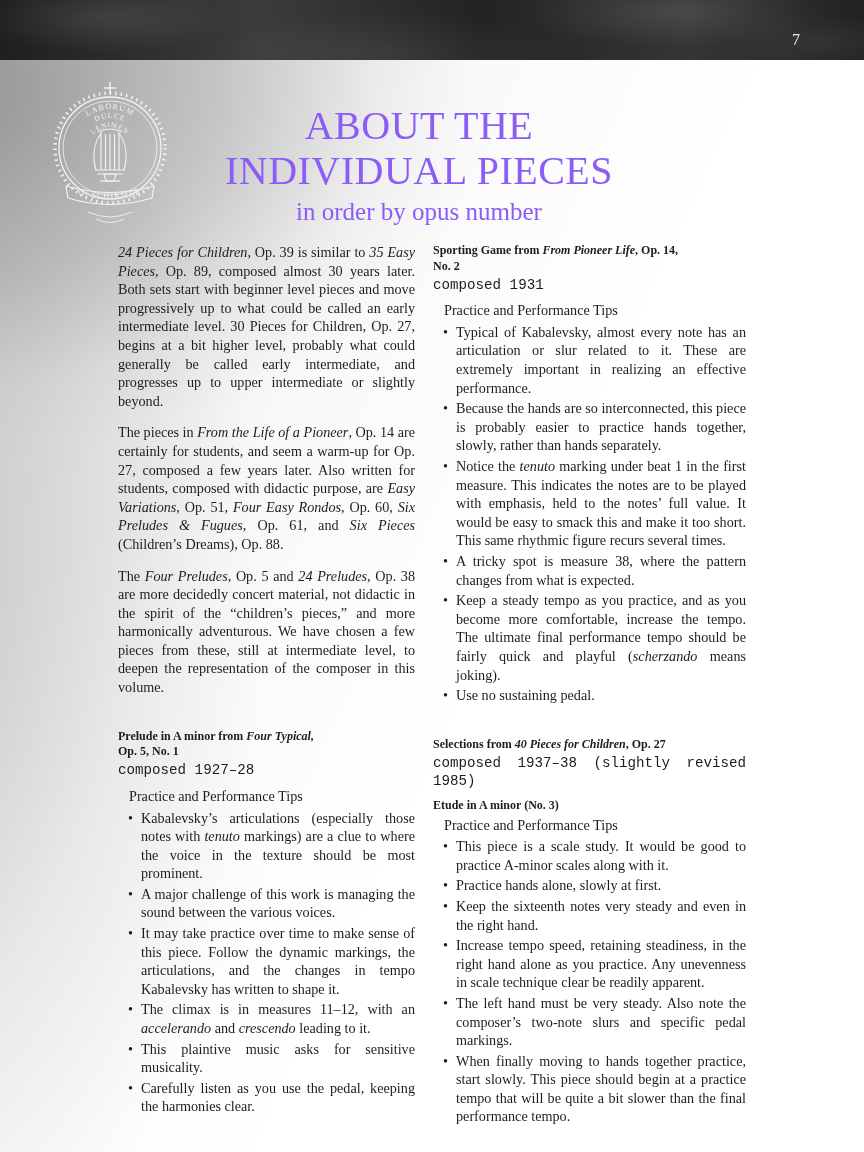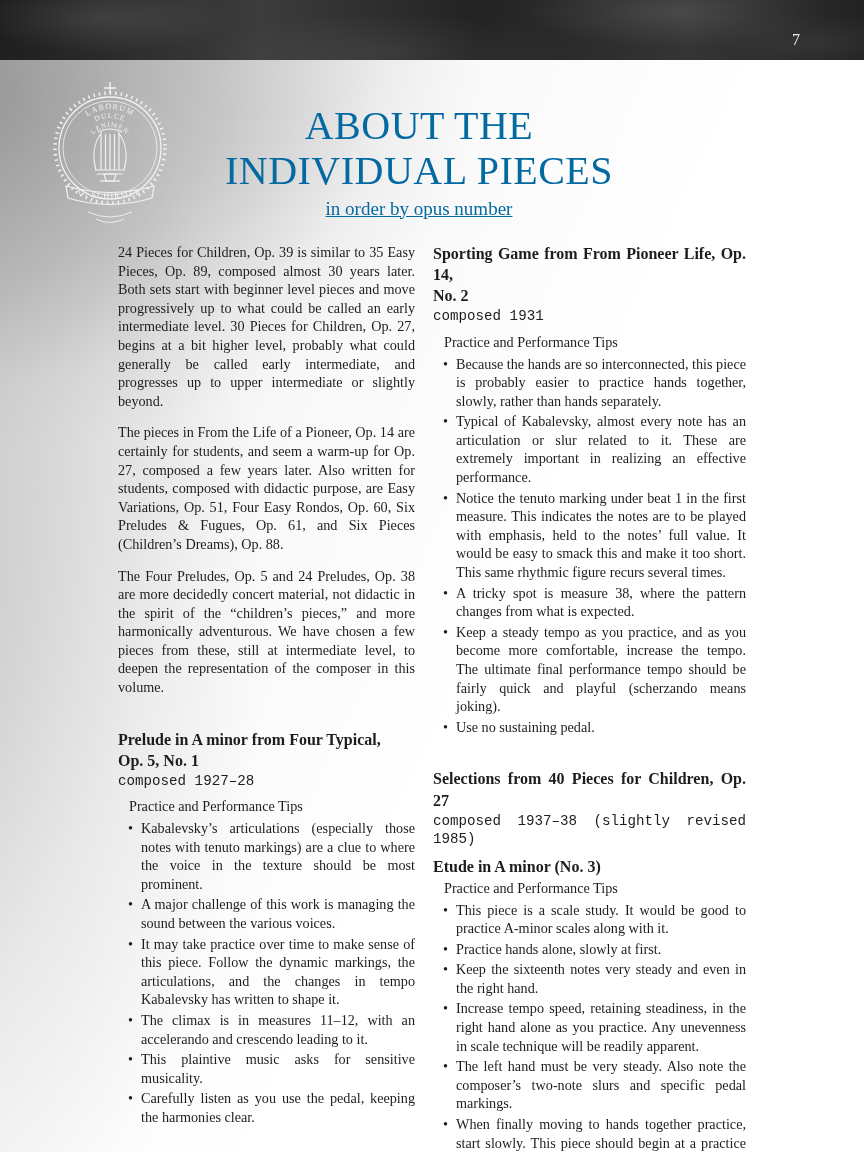--- a/index.html
+++ b/index.html
@@ -27,41 +27,41 @@
   .page-number {
     position:absolute; top:32px; right:64px; z-index:3;
     color:#e9e9e9; font-size:16px; line-height:1;
   }
   .logo {
     position:absolute; top:68px; left:50px; width:120px; height:168px; z-index:2;
   }
   .logo svg text { font-family:"Liberation Serif", serif; fill:#f2f2f2; }
   .title-block {
     position:absolute; top:104px; left:0; width:838px; z-index:2; text-align:center;
-    color:#0369a1;
+    color:#8b5cf6;
   }
   .title-line { font-size:40px; line-height:1.12; letter-spacing:0.5px; }
-  .title-sub  { font-size:19px; margin-top:4px;text-decoration:underline; }
+  .title-sub  { font-size:25px; margin-top:4px; }
   .columns {
     position:absolute; top:243px; left:118px; width:628px; z-index:2;
     display:flex; gap:18px;
     font-size:14.2px; line-height:1.31;
   }
   .col { text-align:justify; }
   .col-left  { width:297px; }
   .col-right { width:313px; }
   .para { margin:0 0 13px; }
-  .heading { font-weight:bold; font-size:16px; line-height:1.32; margin:0 0 1px; }
+  .heading { font-weight:bold; font-size:12px; line-height:1.32; margin:0 0 1px; }
   .sp-lg { margin-top:32px; }
   .meta { margin:0 0 7px;font-family:Liberation Mono, monospace; }
   .tips { margin:2px 0 3px 11px; }
   .bullets { list-style:none; margin:0 0 14px; padding:0 0 0 9px; }
   .bullets li { position:relative; padding-left:14px; margin:0 0 2px; text-align:justify; }
   .bullets li::before { content:"\2022"; position:absolute; left:1px; }
-  .s-i  { }
+  .s-i  { font-style:italic; }
 </style>
 </head>
 <body>
 
 <div class="page">
 
   <div class="content-bg"></div>
 
   <div class="page-header"></div>
   <div class="page-number">7</div>
@@ -127,35 +127,35 @@
           <li><span>The climax is in measures 11–12, with an </span><span class="s-i">accelerando</span><span> and </span><span class="s-i">crescendo</span><span> leading to it.</span></li>
           <li><span>This plaintive music asks for sensitive musicality.</span></li>
           <li><span>Carefully listen as you use the pedal, keeping the harmonies clear.</span></li>
         </ul>
       </div>
     <div class="col col-right">
         <div class="heading"><span>Sporting Game from </span><span class="s-i">From Pioneer Life</span><span>, Op. 14,</span><br><span>No. 2</span></div>
         <div class="meta">composed 1931</div>
         <div class="tips">Practice and Performance Tips</div>
         <ul class="bullets">
+          <li><span>Typical of Kabalevsky, almost every note has an articulation or slur related to it. These are extremely important in realizing an effective performance.</span></li>
           <li><span>Because the hands are so interconnected, this piece is probably easier to practice hands together, slowly, rather than hands separately.</span></li>
-          <li><span>Typical of Kabalevsky, almost every note has an articulation or slur related to it. These are extremely important in realizing an effective performance.</span></li>
           <li><span>Notice the </span><span class="s-i">tenuto</span><span> marking under beat 1 in the first measure. This indicates the notes are to be played with emphasis, held to the notes’ full value. It would be easy to smack this and make it too short. This same rhythmic figure recurs several times.</span></li>
           <li><span>A tricky spot is measure 38, where the pattern changes from what is expected.</span></li>
           <li><span>Keep a steady tempo as you practice, and as you become more comfortable, increase the tempo. The ultimate final performance tempo should be fairly quick and playful (</span><span class="s-i">scherzando</span><span> means joking).</span></li>
           <li><span>Use no sustaining pedal.</span></li>
         </ul>
         <div class="heading sp-lg"><span>Selections from </span><span class="s-i">40 Pieces for Children</span><span>, Op. 27</span></div>
         <div class="meta">composed 1937–38 (slightly revised 1985)</div>
         <div class="heading"><span>Etude in A minor (No. 3)</span></div>
         <div class="tips">Practice and Performance Tips</div>
         <ul class="bullets">
           <li><span>This piece is a scale study. It would be good to practice A-minor scales along with it.</span></li>
           <li><span>Practice hands alone, slowly at first.</span></li>
           <li><span>Keep the sixteenth notes very steady and even in the right hand.</span></li>
-          <li><span>Increase tempo speed, retaining steadiness, in the right hand alone as you practice. Any unevenness in scale technique will be readily apparent.</span></li>
+          <li><span>Increase tempo speed, retaining steadiness, in the right hand alone as you practice. Any unevenness in scale technique clear be readily apparent.</span></li>
           <li><span>The left hand must be very steady. Also note the composer’s two-note slurs and specific pedal markings.</span></li>
           <li><span>When finally moving to hands together practice, start slowly. This piece should begin at a practice tempo that will be quite a bit slower than the final performance tempo.</span></li>
         </ul>
       </div>
   </div>
 
 </div>
 
 </body></html>

